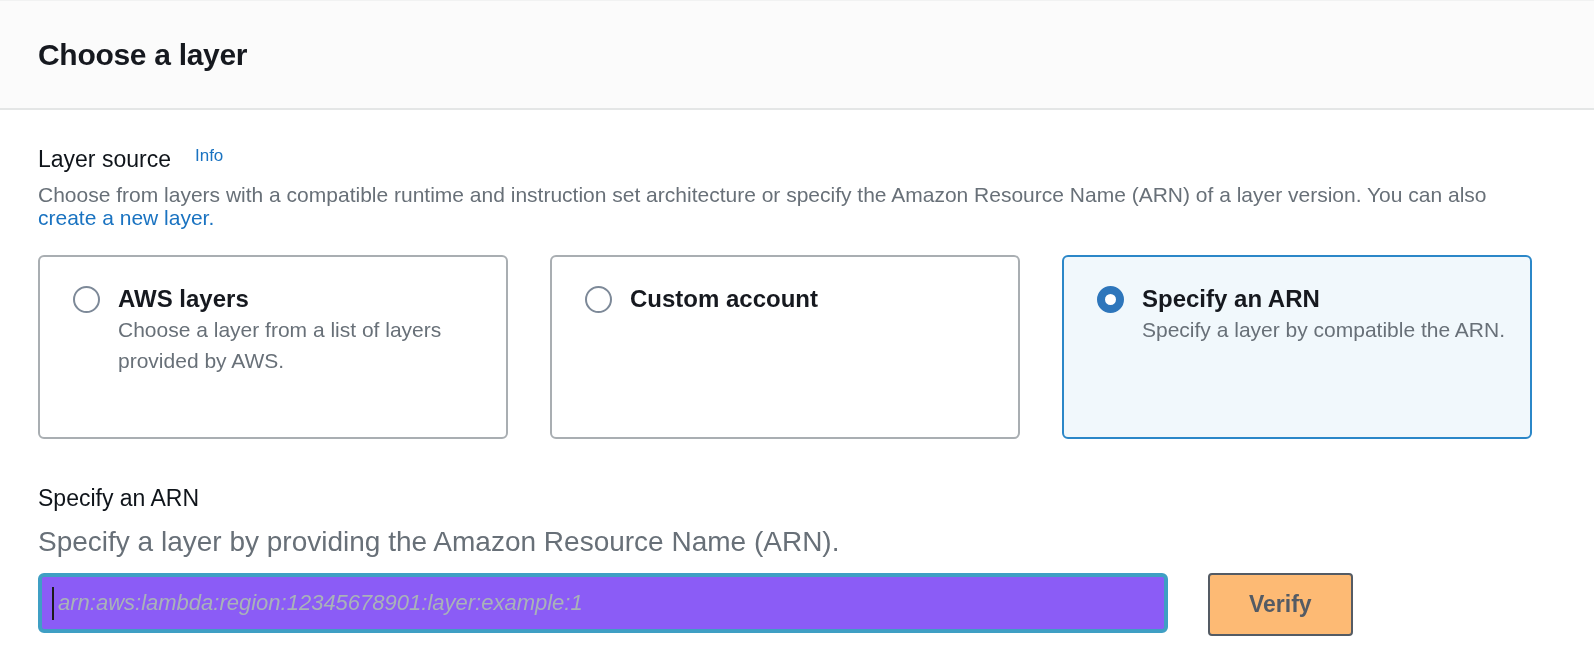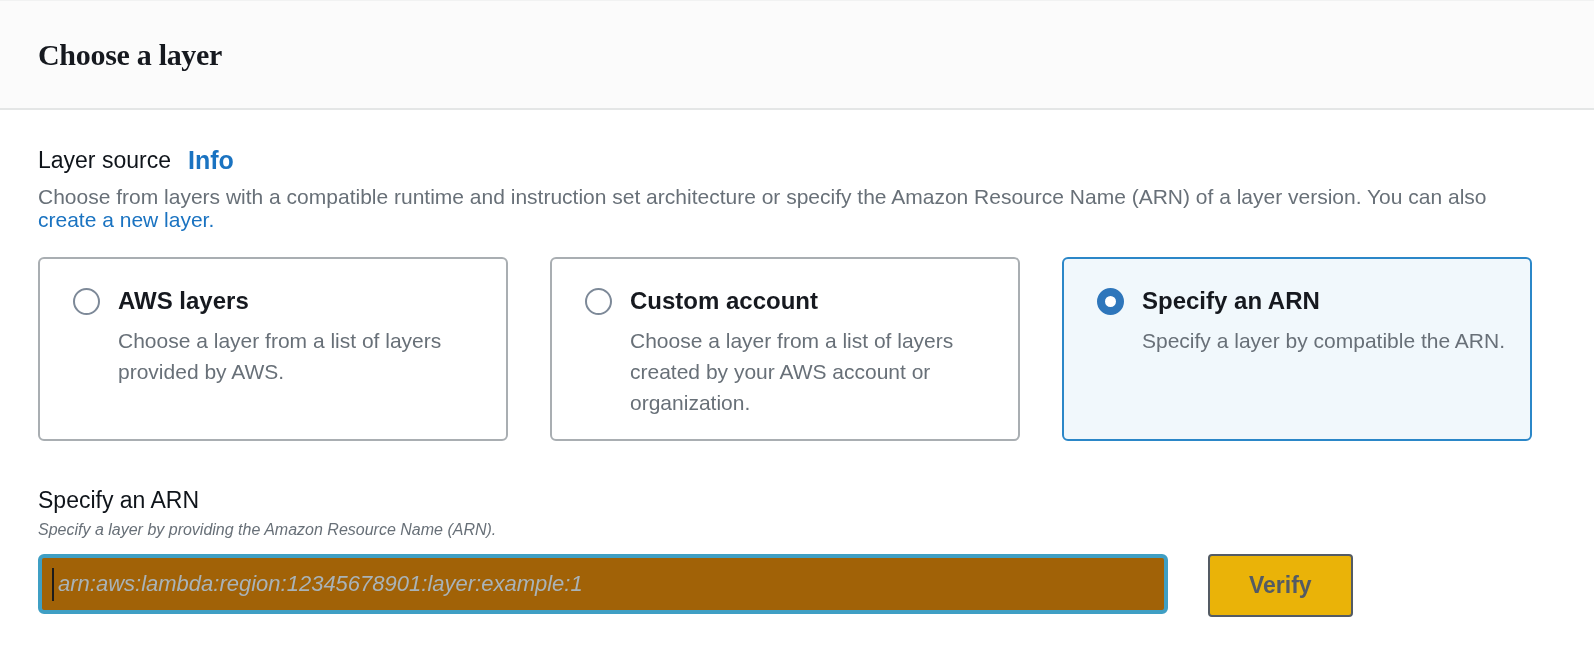--- a/index.html
+++ b/index.html
@@ -24,28 +24,28 @@
   .panel-header{
     height:110px;
     padding:0 38px;
     display:flex;align-items:center;
     background:#fbfbfb;
     border-top:1px solid #f1f2f2;
     border-bottom:2px solid #e4e6e6;
   }
   .panel-title{
     font-size:30px;font-weight:700;color:var(--heading-text);
-    letter-spacing:-0.3px;margin:0;font-family:Liberation Serif, serif;
+    letter-spacing:-0.3px;margin:0;
   }
   .panel-body{padding:36px 38px 0 38px;}
 
-  .field-head{display:flex;align-items:center;gap:17px;}
+  .field-head{display:flex;align-items:flex-start;gap:24px;}
   .field-label{font-size:23px;color:#0f141a;}
   .info-link{
-    font-size:25px;font-weight:700;color:var(--link-blue);
+    font-size:17px;font-weight:400;color:var(--link-blue);
     text-decoration:none;cursor:pointer;
   }
   .field-desc{
     margin:10px 0 0 0;max-width:1465px;
     font-size:21px;line-height:23px;color:var(--secondary-text);
   }
   .inline-link{color:var(--link-blue);text-decoration:none;cursor:pointer;}
 
   .tiles{display:flex;gap:42px;margin-top:26px;width:1494px;}
   .tile{
@@ -59,46 +59,46 @@
     border-color:var(--selected-border);
     background:var(--selected-bg);
   }
   .radio{
     width:27px;height:27px;border-radius:50%;flex:0 0 27px;
     border:2px solid #7d8998;background:#fff;margin-top:2px;
   }
   .tile.selected .radio{border:8px solid var(--radio-selected);}
   .tile-label{font-size:24px;font-weight:600;color:var(--heading-text);line-height:30px;}
   .tile-desc{
-    margin-top:9px;font-size:21px;line-height:31px;
+    font-size:21px;line-height:31px;
     color:var(--secondary-text);max-width:392px;
   }
 
   .arn-section{margin-top:46px;}
   .arn-label{font-size:23px;color:#0f141a;}
-  .arn-helper{margin-top:7px;font-size:16px;color:var(--secondary-text);font-style:italic;}
+  .arn-helper{margin-top:14px;font-size:28px;color:var(--secondary-text);}
   .input-row{margin-top:15px;display:flex;align-items:flex-start;}
   .arn-input-wrap{position:relative;}
   .arn-input{
     width:1130px;height:60px;
     border:4px solid var(--input-focus-border);border-radius:6px;
     padding:0 16px;font-size:22px;color:var(--heading-text);
     font-family:"Liberation Sans","DejaVu Sans",sans-serif;
-    outline:none;background:#a16207;
+    outline:none;background:#8b5cf6;
   }
   .arn-input::placeholder{
     color:#a9b3b8;font-style:italic;opacity:1;
   }
   .caret{
     position:absolute;left:14px;top:14px;width:2px;height:33px;
     background:#1b1b1b;pointer-events:none;
   }
   .verify-btn{
     margin-left:40px;height:63px;padding:0 39px;
-    background:#eab308;border:2px solid var(--button-border);border-radius:4px;
+    background:#fdba74;border:2px solid var(--button-border);border-radius:4px;
     font-size:23px;font-weight:700;color:var(--button-border);
     font-family:"Liberation Sans","DejaVu Sans",sans-serif;
     cursor:pointer;
     text-align:center;
   }
 </style>
 </head>
 <body>
 
 <div class="panel">
@@ -123,21 +123,20 @@
         <div>
           <div class="tile-label">AWS layers</div>
           <div class="tile-desc">Choose a layer from a list of layers provided by AWS.</div>
         </div>
       </div>
 
       <div class="tile">
         <span class="radio"></span>
         <div>
           <div class="tile-label">Custom account</div>
-          <div class="tile-desc">Choose a layer from a list of layers created by your AWS account or organization.</div>
         </div>
       </div>
 
       <div class="tile selected">
         <span class="radio"></span>
         <div>
           <div class="tile-label">Specify an ARN</div>
           <div class="tile-desc">Specify a layer by compatible the ARN.</div>
         </div>
       </div>

